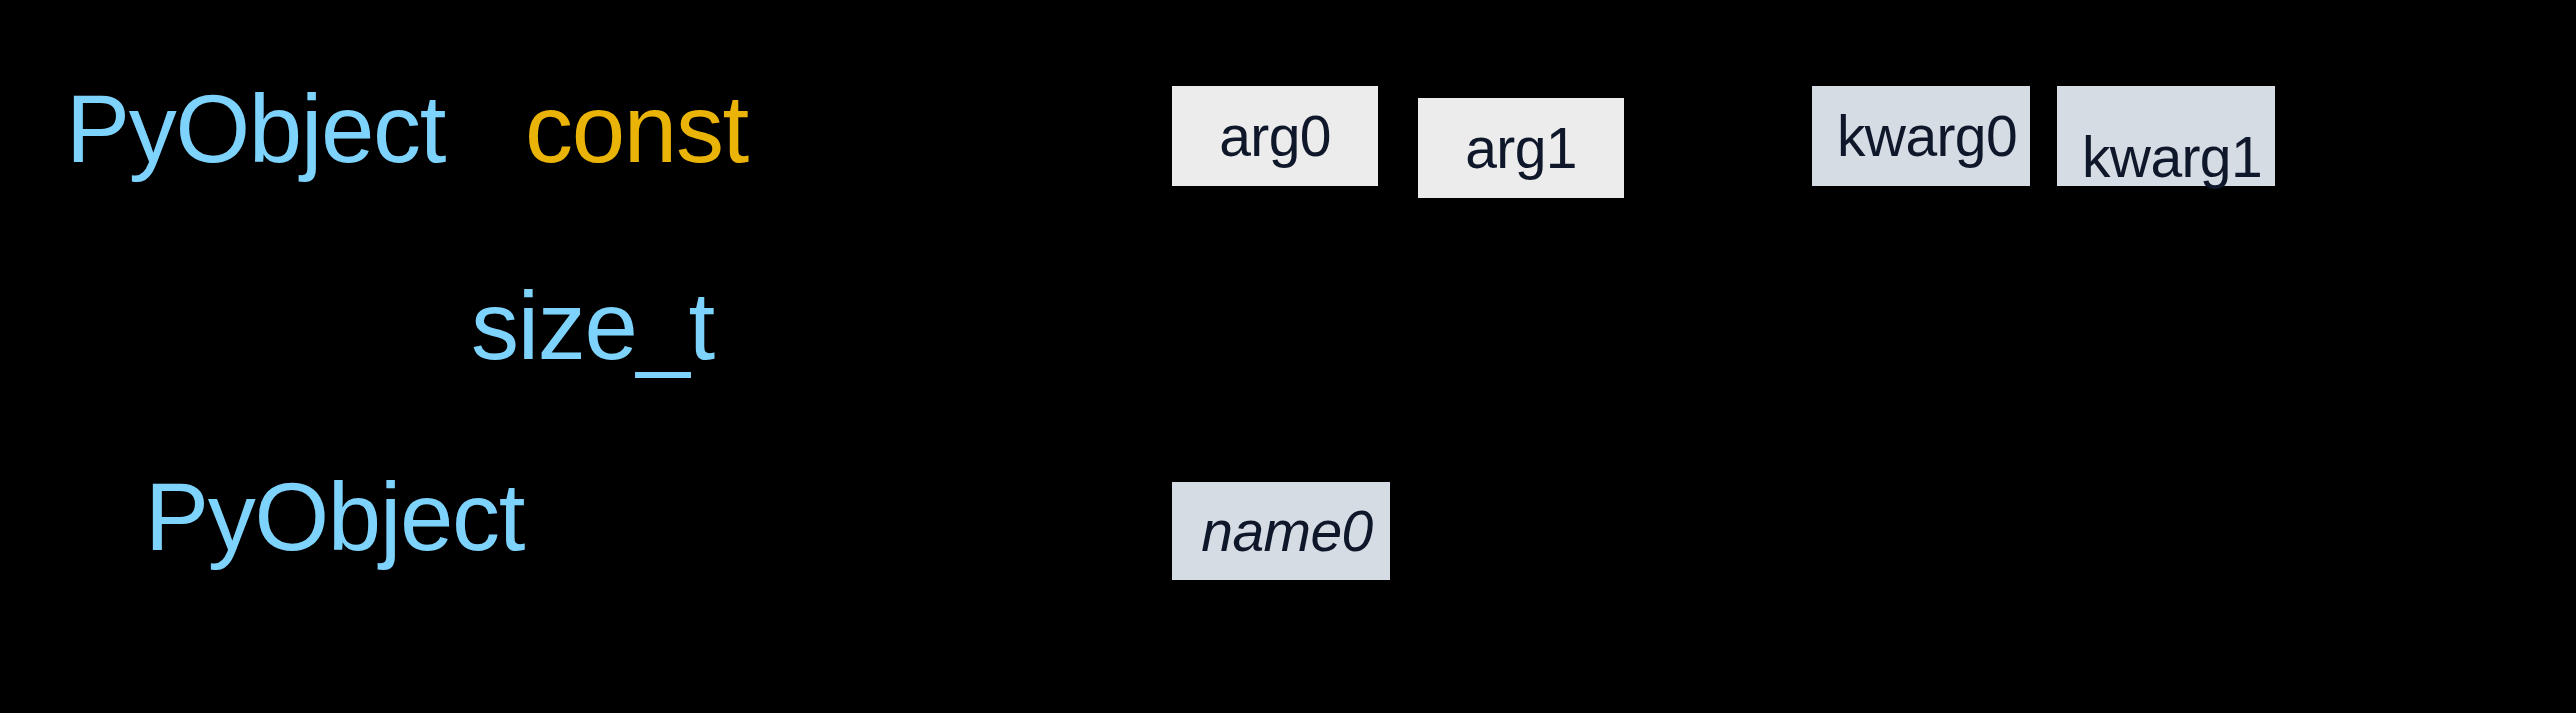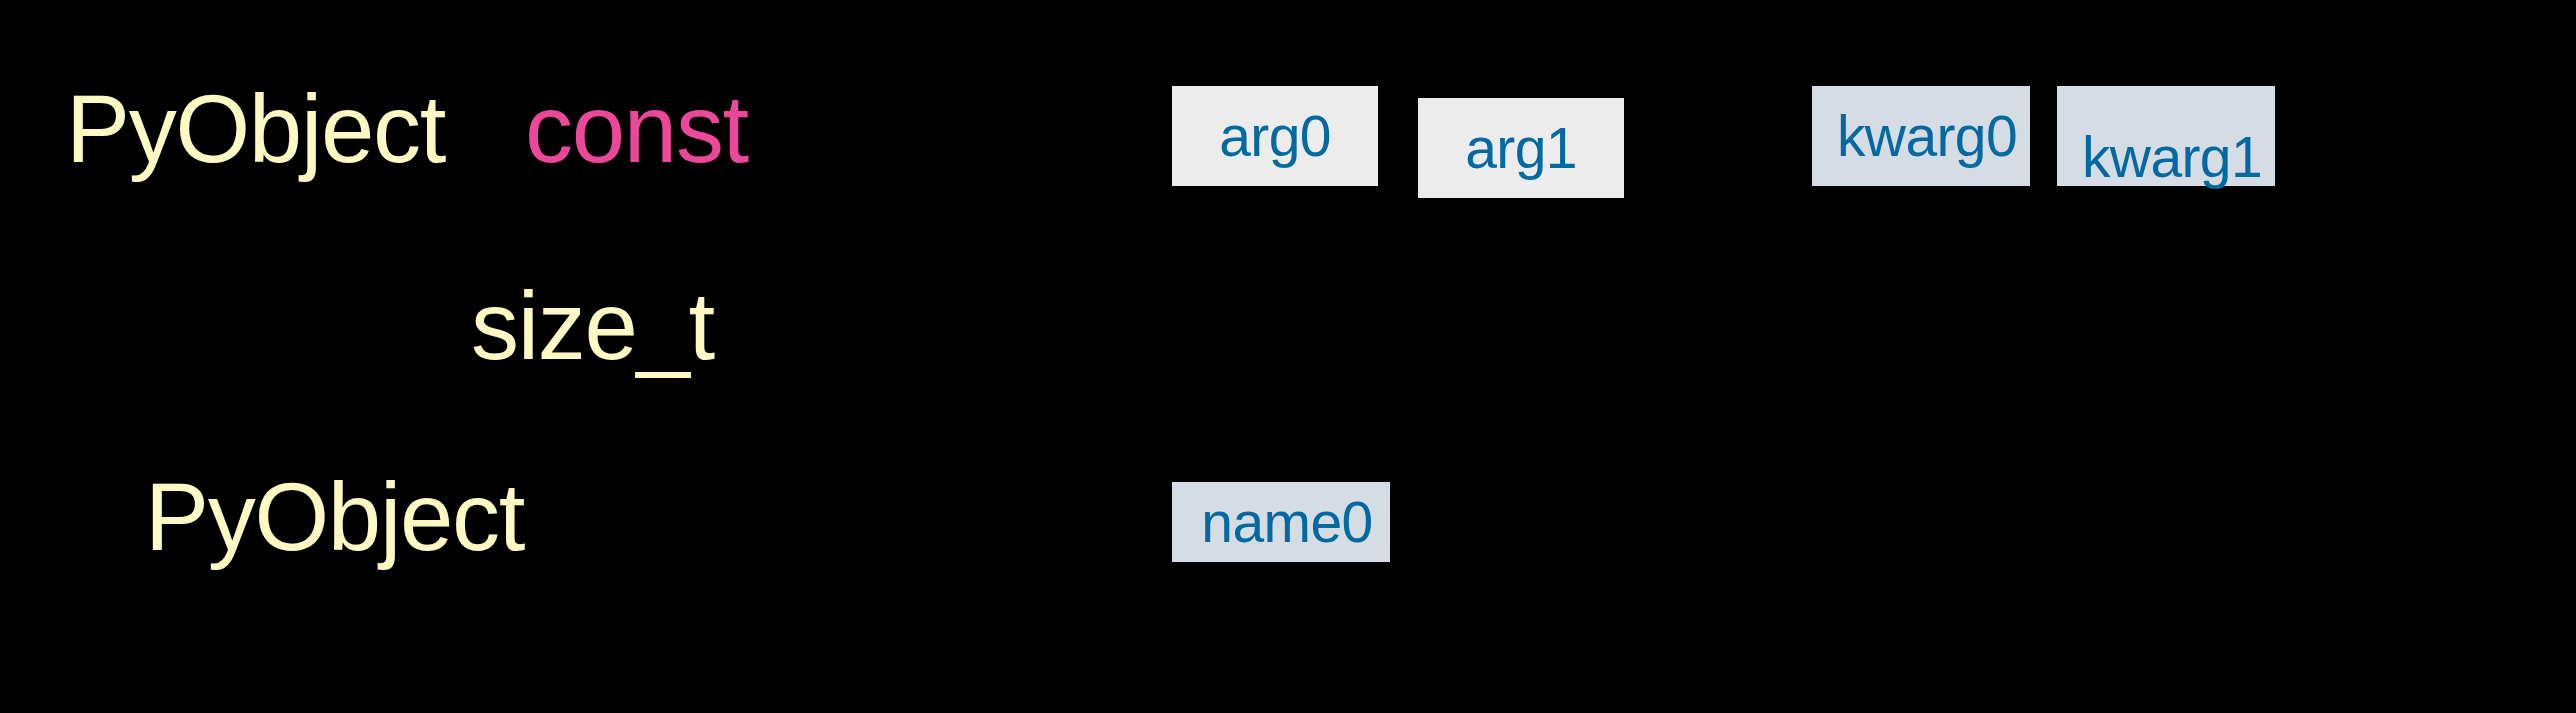--- a/index.html
+++ b/index.html
@@ -15,39 +15,39 @@
     overflow: hidden;
     font-family: "Liberation Sans", "DejaVu Sans", sans-serif;
   }
   .type-label {
     position: absolute;
     font-size: 96px;
     line-height: 1;
     letter-spacing: -1.3px;
     white-space: nowrap;
   }
-  .type-label.purple { color: #fef9c3; }
-  .type-label.blue   { color: #ec4899; }
+  .type-label.purple { color: #7dd3fc; }
+  .type-label.blue   { color: #eab308; }
 
   .cell {
     position: absolute;
     width: 206px;
     display: flex;
     align-items: center;
     justify-content: center;
   }
   .cell.row-top    { top: 86px; height: 100px; }
-  .cell.row-bottom { top: 482px; height: 80px; }
+  .cell.row-bottom { top: 482px; height: 98px; font-style: italic; }
   .cell.gray-fill  { background: #ececec; }
   .cell.bluegray-fill { background: #d6dce4; padding-left: 12px; }
   .cell-label {
     font-size: 57px;
     line-height: 1;
     letter-spacing: -0.6px;
-    color: #0369a1;
+    color: #0f172a;
     white-space: nowrap;
   }
 
   
   .col-a { left: 1172px; }
   .col-b { left: 1418px; margin-top: 12px; }
   .col-c { left: 1812px; }
   .col-d { left: 2057px; align-items: flex-end; }
 
   

